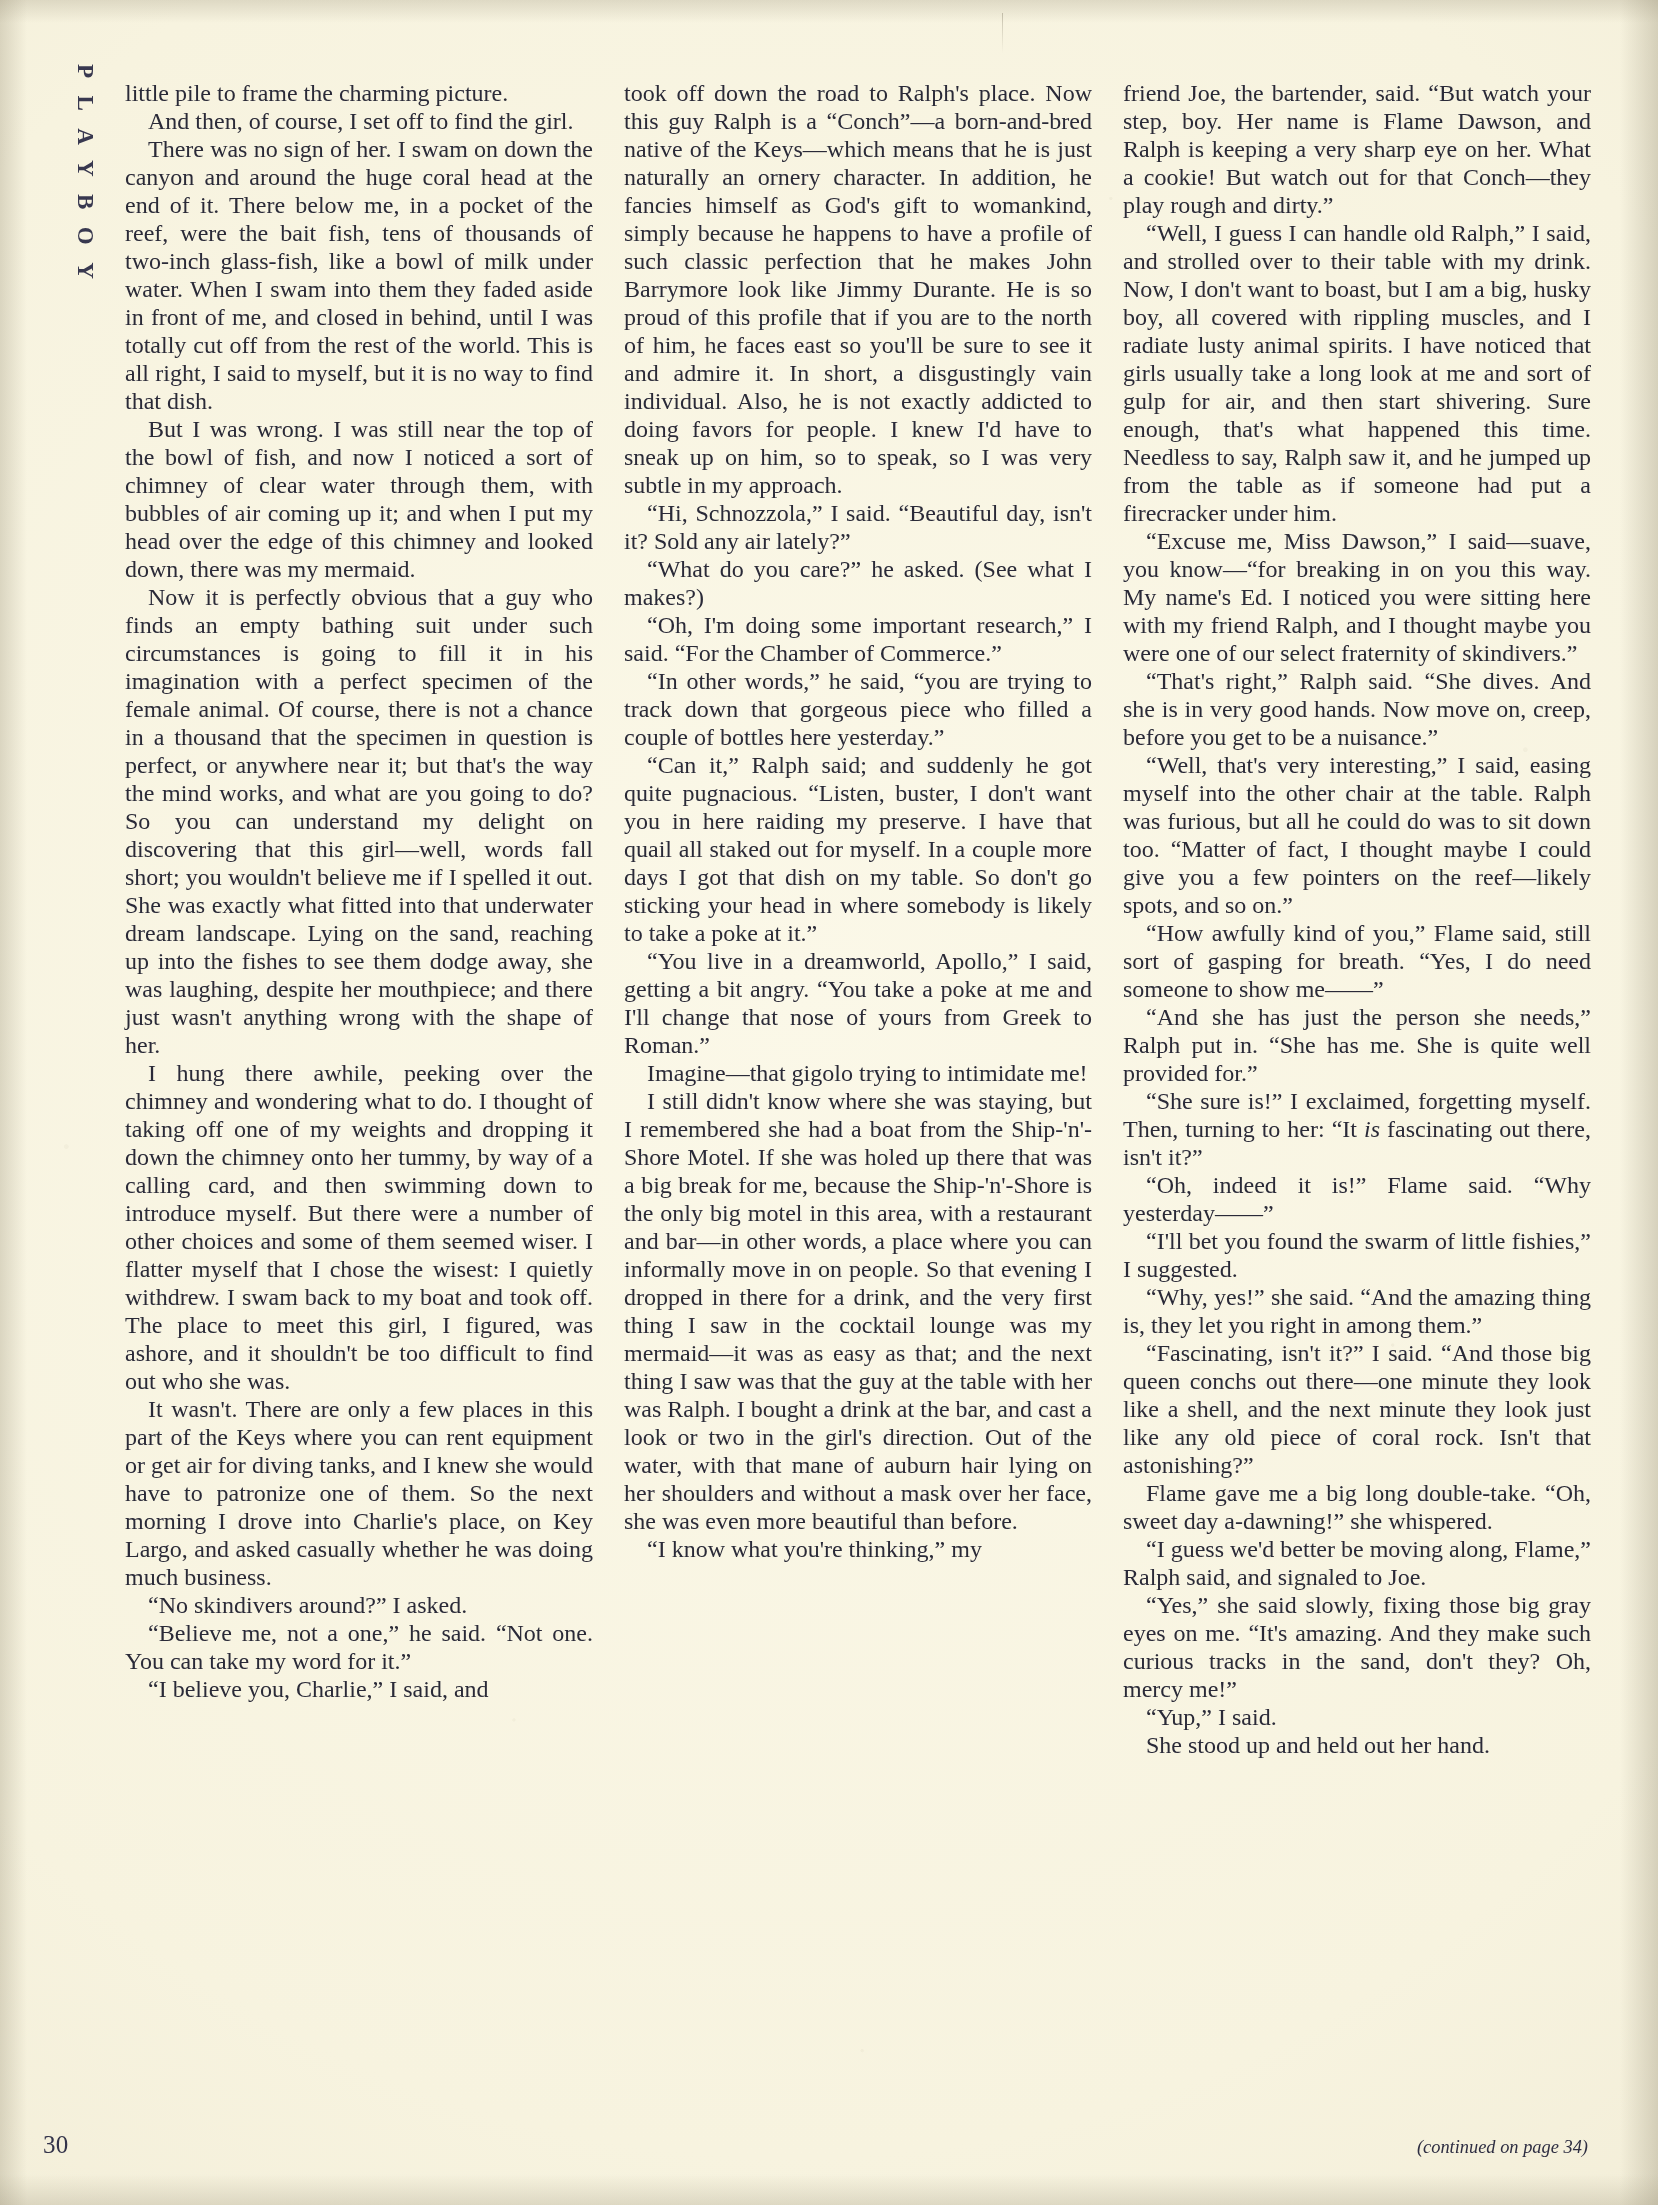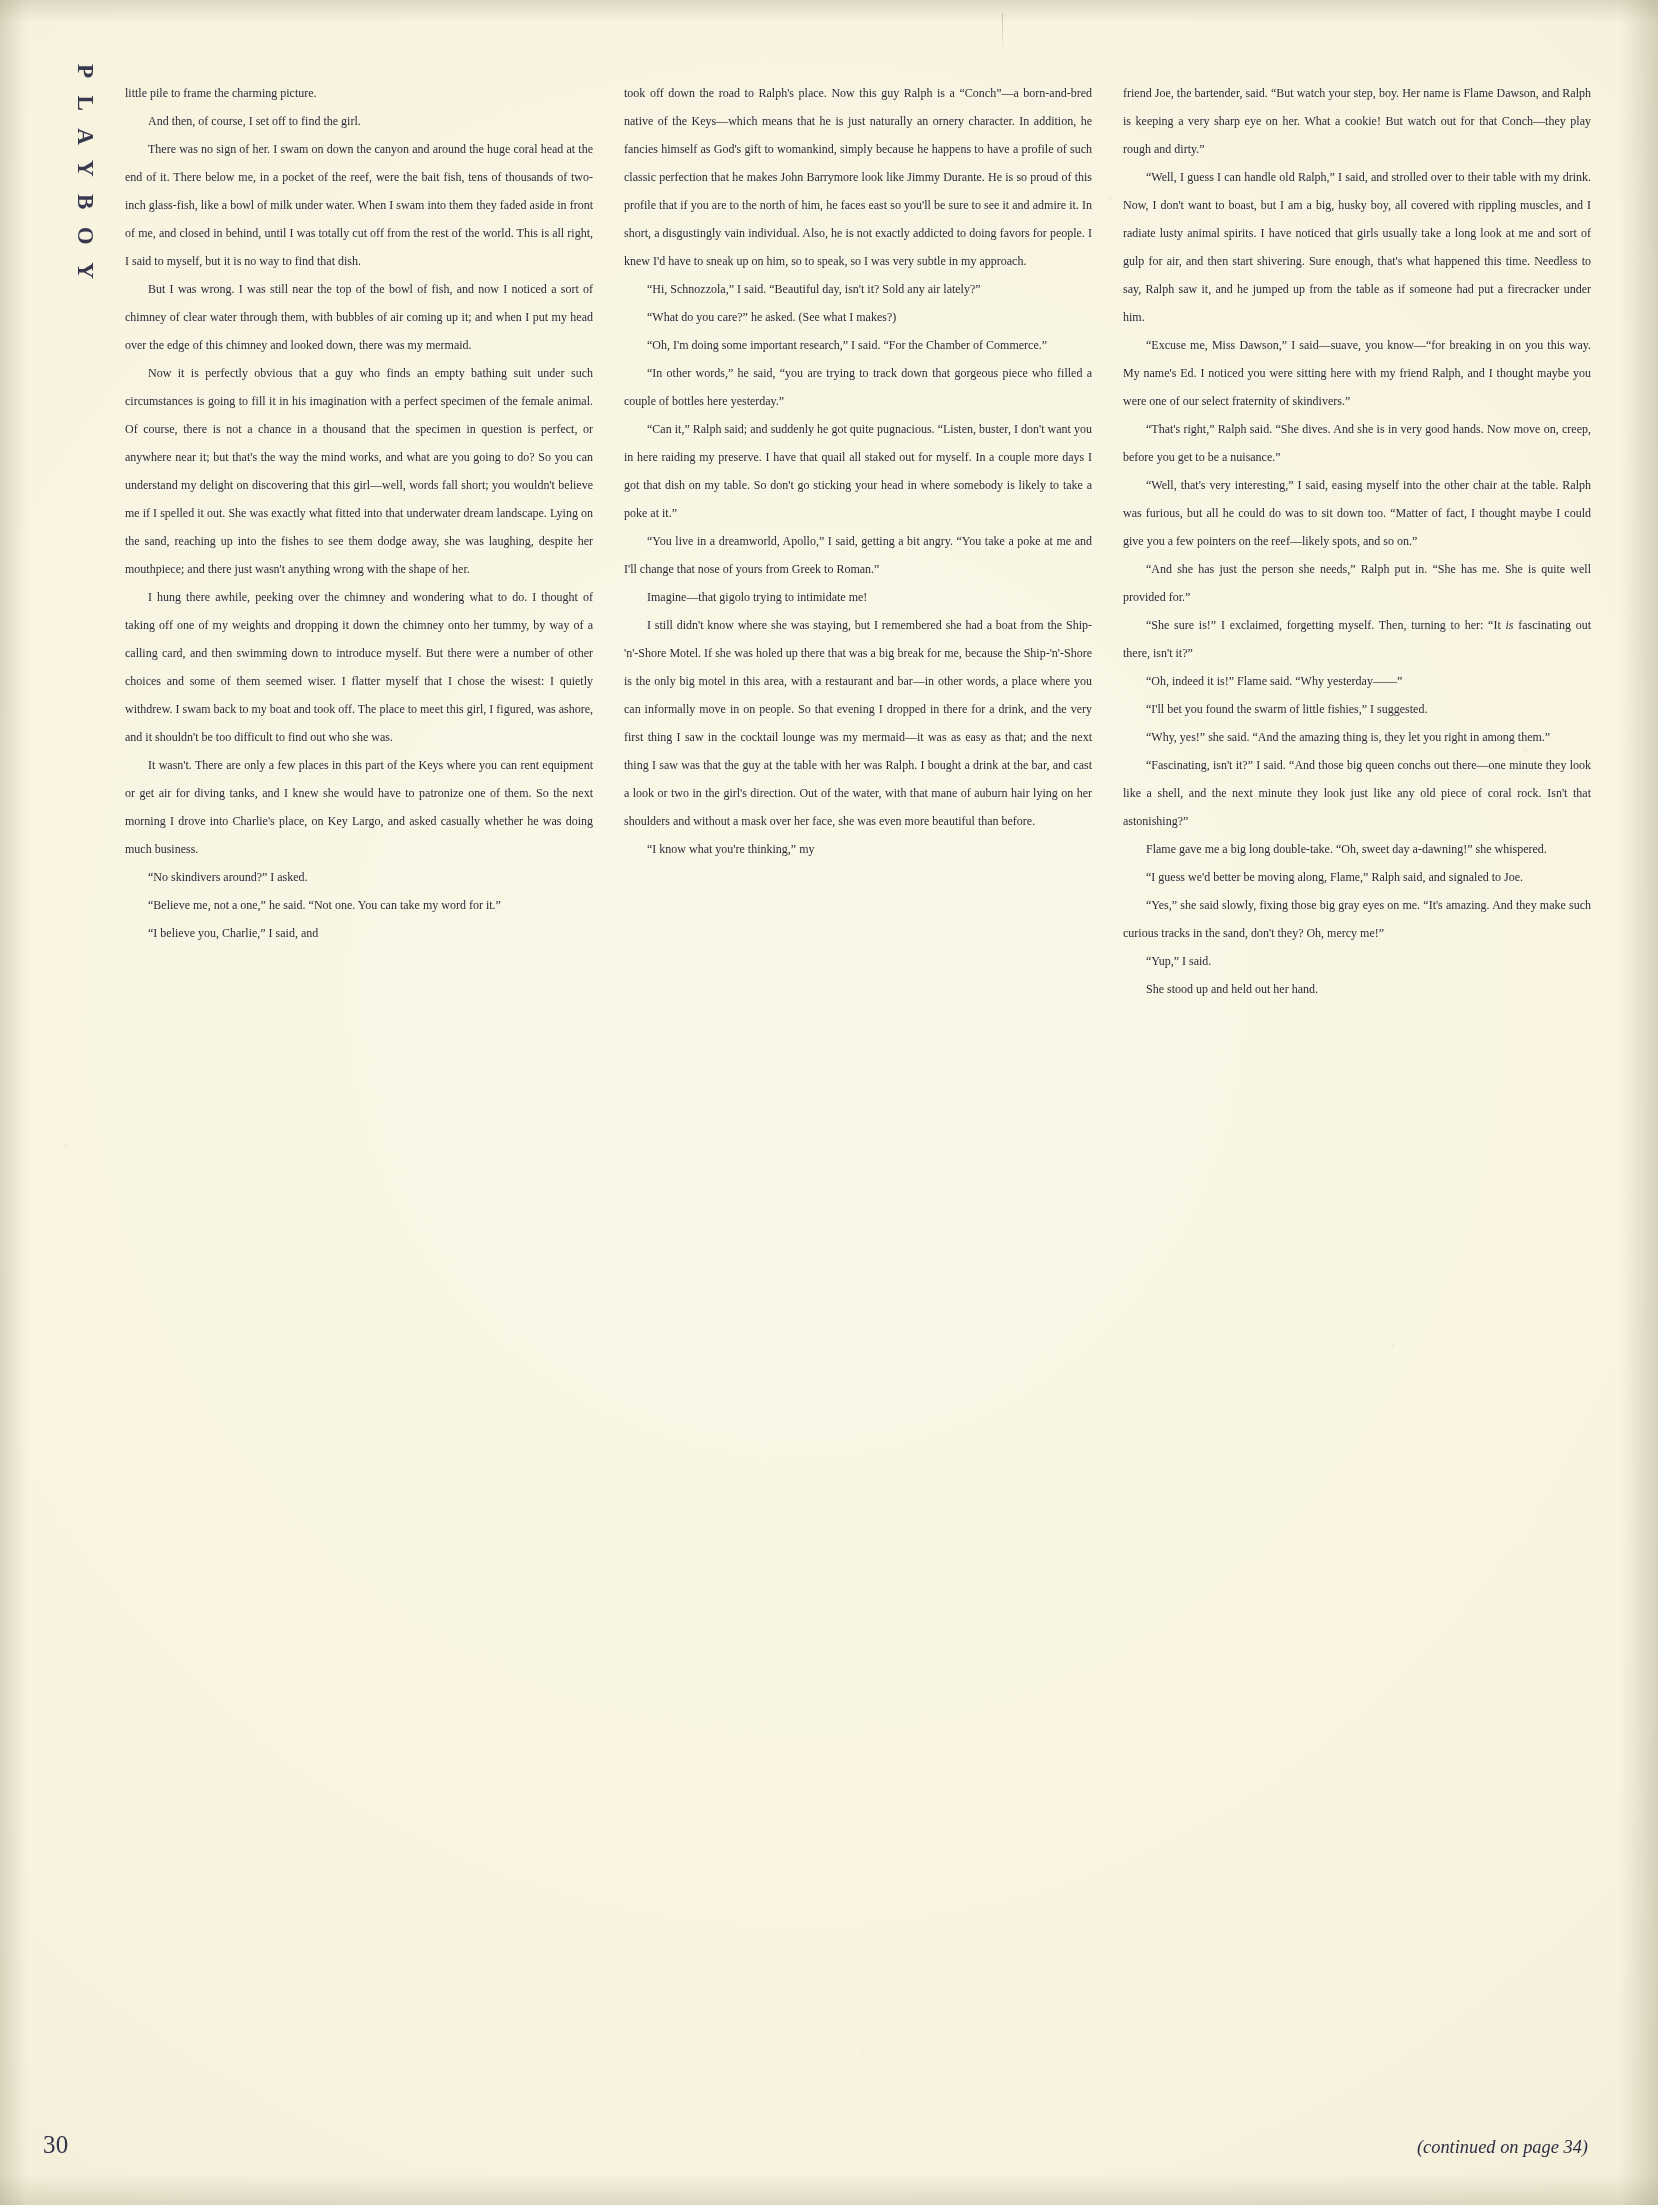--- a/index.html
+++ b/index.html
@@ -80,21 +80,21 @@
     position: absolute;
     left: 125px;
     top: 79px;
     width: 1467px;
     height: 2006px;
     display: flex;
     gap: 31px;
   }
   .col {
     width: 468px;
-    font-size: 12px;
+    font-size: 24px;
     line-height: 28px;
     text-align: justify;
     text-justify: inter-word;
     hyphens: none;
   }
   .col p {
     margin: 0;
     text-indent: 23px;
   }
   .col p.noindent { text-indent: 0; }
@@ -156,20 +156,21 @@
         <p>Imagine—that gigolo trying to intimidate me!</p>
         <p>I still didn't know where she was staying, but I remembered she had a boat from the Ship-'n'-Shore Motel. If she was holed up there that was a big break for me, because the Ship-'n'-Shore is the only big motel in this area, with a restaurant and bar—in other words, a place where you can informally move in on people. So that evening I dropped in there for a drink, and the very first thing I saw in the cocktail lounge was my mermaid—it was as easy as that; and the next thing I saw was that the guy at the table with her was Ralph. I bought a drink at the bar, and cast a look or two in the girl's direction. Out of the water, with that mane of auburn hair lying on her shoulders and without a mask over her face, she was even more beautiful than before.</p>
         <p>“I know what you're thinking,” my</p>
       </div>
     <div class="col">
         <p class="noindent">friend Joe, the bartender, said. “But watch your step, boy. Her name is Flame Dawson, and Ralph is keeping a very sharp eye on her. What a cookie! But watch out for that Conch—they play rough and dirty.”</p>
         <p>“Well, I guess I can handle old Ralph,” I said, and strolled over to their table with my drink. Now, I don't want to boast, but I am a big, husky boy, all covered with rippling muscles, and I radiate lusty animal spirits. I have noticed that girls usually take a long look at me and sort of gulp for air, and then start shivering. Sure enough, that's what happened this time. Needless to say, Ralph saw it, and he jumped up from the table as if someone had put a firecracker under him.</p>
         <p>“Excuse me, Miss Dawson,” I said—suave, you know—“for breaking in on you this way. My name's Ed. I noticed you were sitting here with my friend Ralph, and I thought maybe you were one of our select fraternity of skindivers.”</p>
         <p>“That's right,” Ralph said. “She dives. And she is in very good hands. Now move on, creep, before you get to be a nuisance.”</p>
         <p>“Well, that's very interesting,” I said, easing myself into the other chair at the table. Ralph was furious, but all he could do was to sit down too. “Matter of fact, I thought maybe I could give you a few pointers on the reef—likely spots, and so on.”</p>
+        <p>“How awfully kind of you,” Flame said, still sort of gasping for breath. “Yes, I do need someone to show me——”</p>
         <p>“And she has just the person she needs,” Ralph put in. “She has me. She is quite well provided for.”</p>
         <p>“She sure is!” I exclaimed, forgetting myself. Then, turning to her: “It <em>is</em> fascinating out there, isn't it?”</p>
         <p>“Oh, indeed it is!” Flame said. “Why yesterday——”</p>
         <p>“I'll bet you found the swarm of little fishies,” I suggested.</p>
         <p>“Why, yes!” she said. “And the amazing thing is, they let you right in among them.”</p>
         <p>“Fascinating, isn't it?” I said. “And those big queen conchs out there—one minute they look like a shell, and the next minute they look just like any old piece of coral rock. Isn't that astonishing?”</p>
         <p>Flame gave me a big long double-take. “Oh, sweet day a-dawning!” she whispered.</p>
         <p>“I guess we'd better be moving along, Flame,” Ralph said, and signaled to Joe.</p>
         <p>“Yes,” she said slowly, fixing those big gray eyes on me. “It's amazing. And they make such curious tracks in the sand, don't they? Oh, mercy me!”</p>
         <p>“Yup,” I said.</p>

